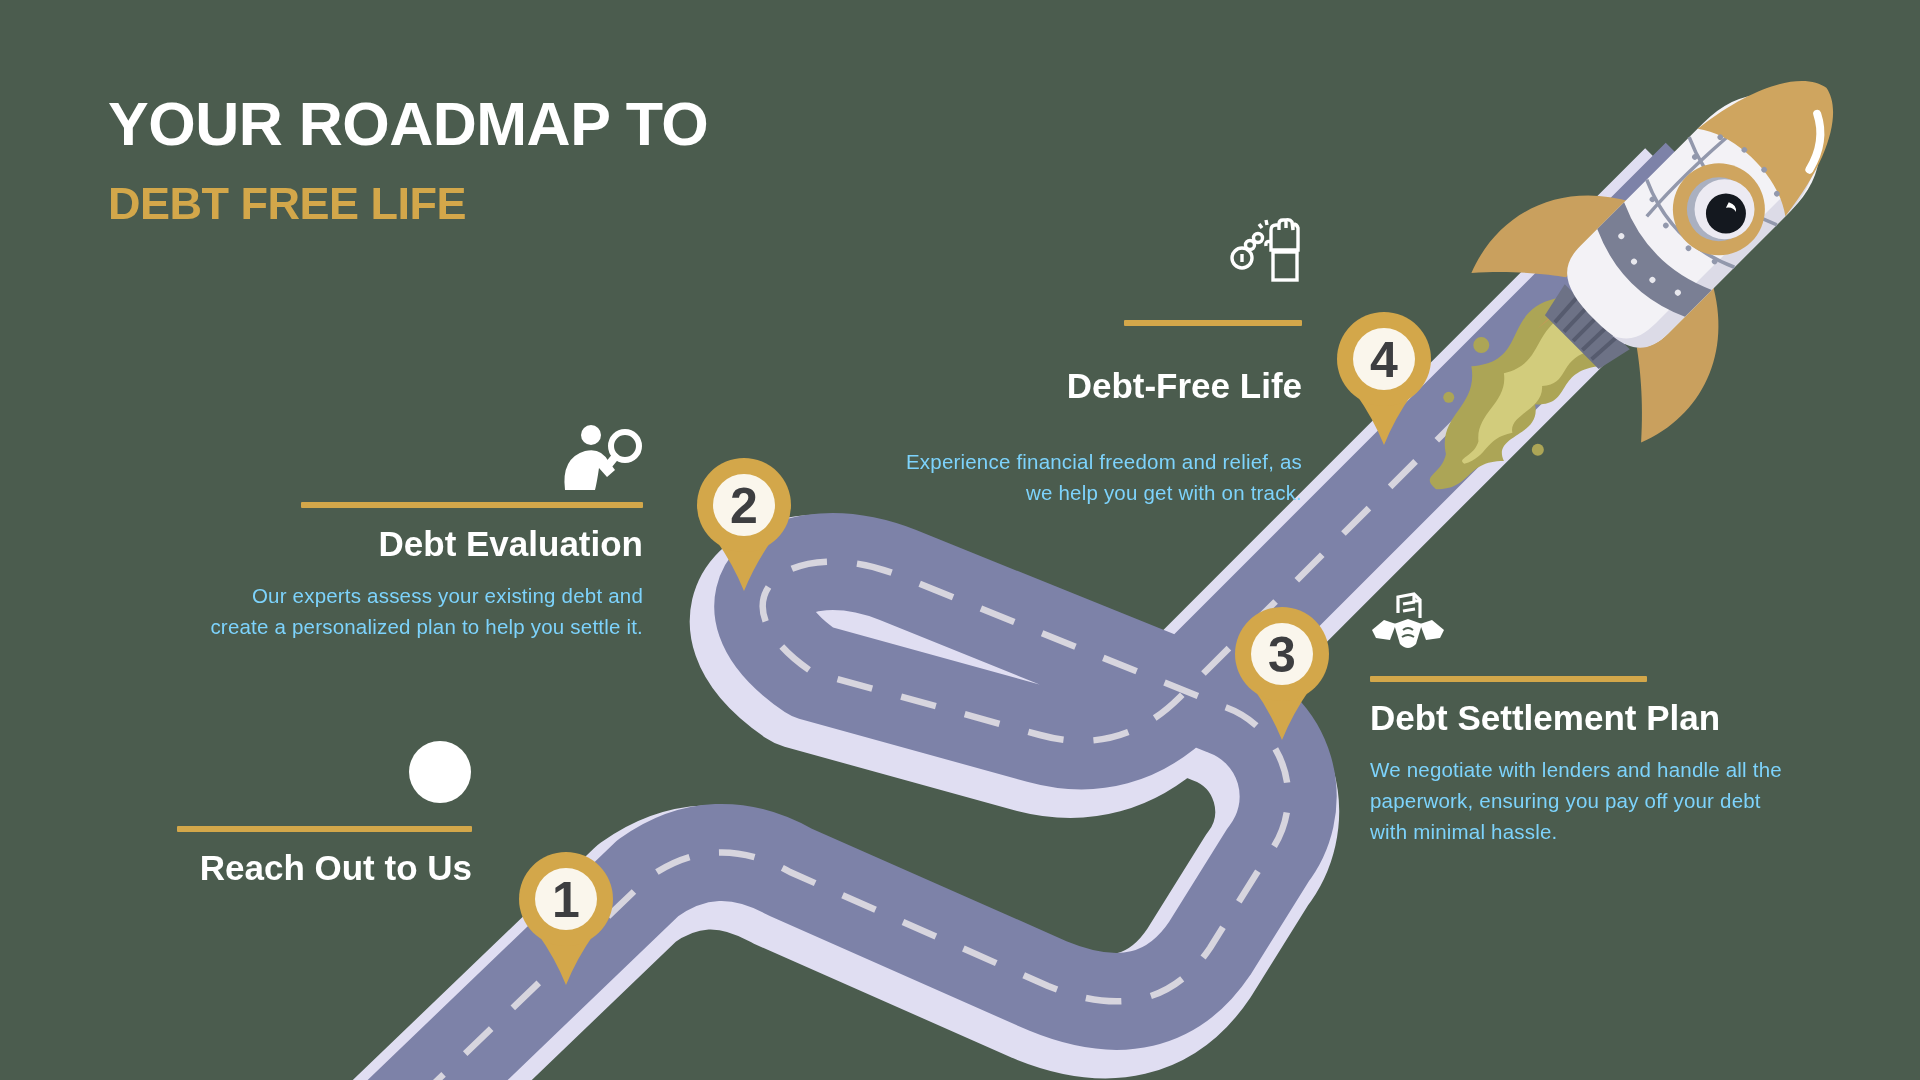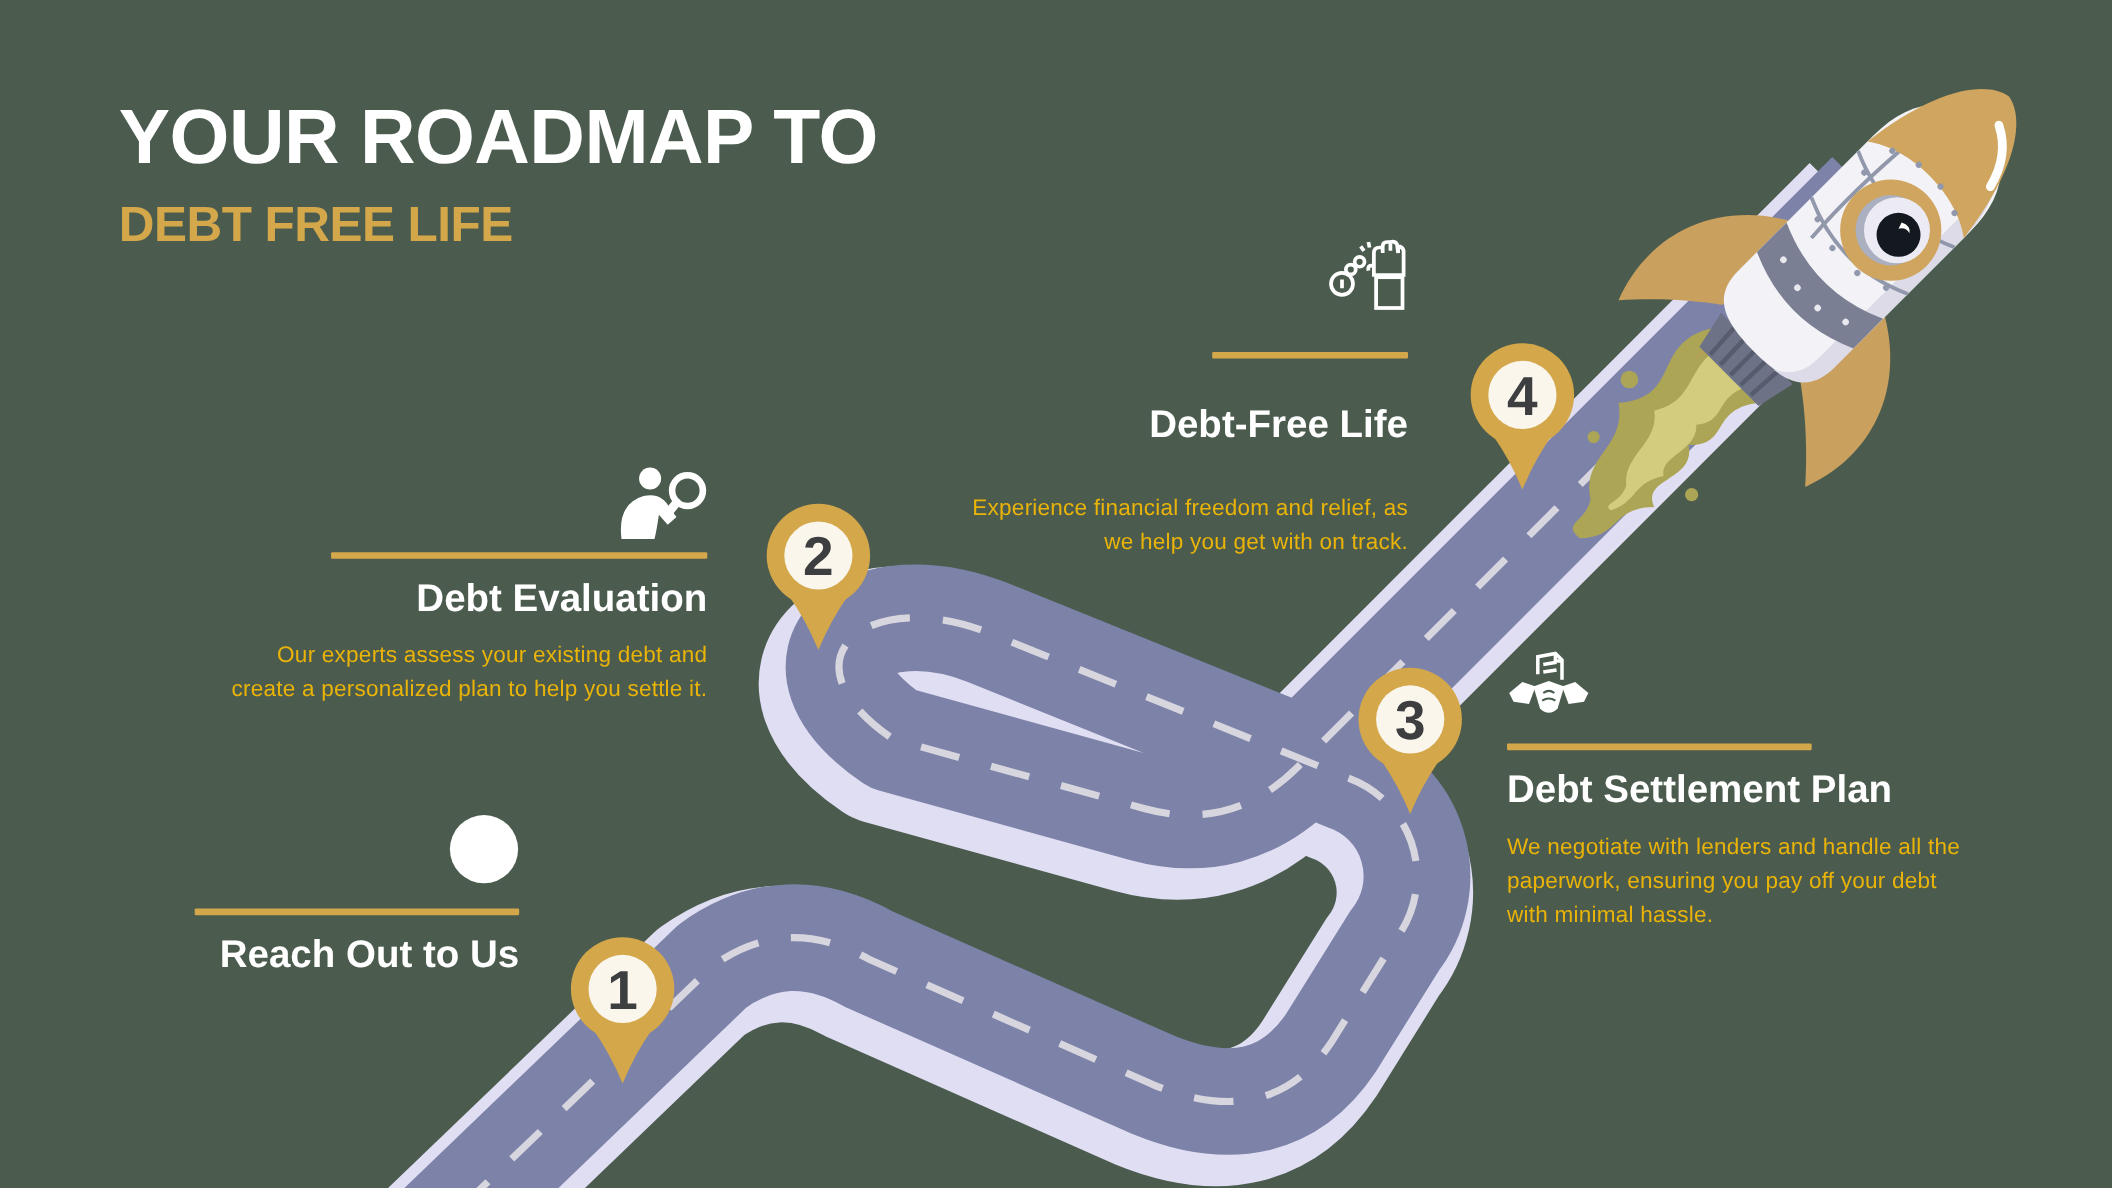--- a/index.html
+++ b/index.html
@@ -5,40 +5,40 @@
   html,body{margin:0;padding:0;background:#4b5c4e;}
   .canvas{
     position:relative;width:1920px;height:1080px;overflow:hidden;
     background:#4b5c4e;font-family:"Liberation Sans",sans-serif;
     -webkit-font-smoothing:antialiased;
   }
   .scene{position:absolute;left:0;top:0;width:1920px;height:1080px;display:block;}
 
   
   .title{position:absolute;left:108px;top:84px;line-height:80px;white-space:nowrap;}
-  .title .t1{font-size:70px;font-weight:800;letter-spacing:-0.5px;color:#ffffff;}
+  .title .t1{font-size:61px;font-weight:800;letter-spacing:-0.5px;color:#ffffff;}
   .title .t2{font-size:45px;font-weight:800;letter-spacing:-0.5px;color:#d3a74a;}
 
   
   .step{position:absolute;display:flex;flex-direction:column;}
   .step.align-right{align-items:flex-end;text-align:right;}
   .step.align-left{align-items:flex-start;text-align:left;}
   .step .gold-line{height:6px;background:#d3a74a;border-radius:1px;}
   .step h2{margin:16px 0 0 0;font-size:35px;font-weight:700;color:#ffffff;letter-spacing:0;}
-  .step p{margin:17px 0 0 0;font-size:20.5px;line-height:1.5;font-weight:400;color:#eab308;letter-spacing:0.2px;}
+  .step p{margin:17px 0 0 0;font-size:20.5px;line-height:1.5;font-weight:400;color:#7dd3fc;letter-spacing:0.2px;}
   .step p span{display:block;}
   .step .step-icon{margin-bottom:12px;}
 
   .s1{top:740px;right:1448px;}
   .s1 .gold-line{width:295px;margin-top:10px;}
   .s2{top:424px;right:1277px;}
   .s2 .gold-line{width:342px;margin-top:0px;}
   .s3{top:592px;left:1370px;}
   .s3 .gold-line{width:277px;margin-top:6px;}
-  .s4{top:216px;right:640px;gap:24px;}
+  .s4{top:216px;right:618px;gap:24px;}
   .s4 .gold-line{width:178px;margin-top:2px;}
 
   .icon-svg{display:block;}
 </style>
 </head>
 <body>
 
 <div class="canvas">
 
   <svg class="scene" viewBox="0 0 1920 1080">

